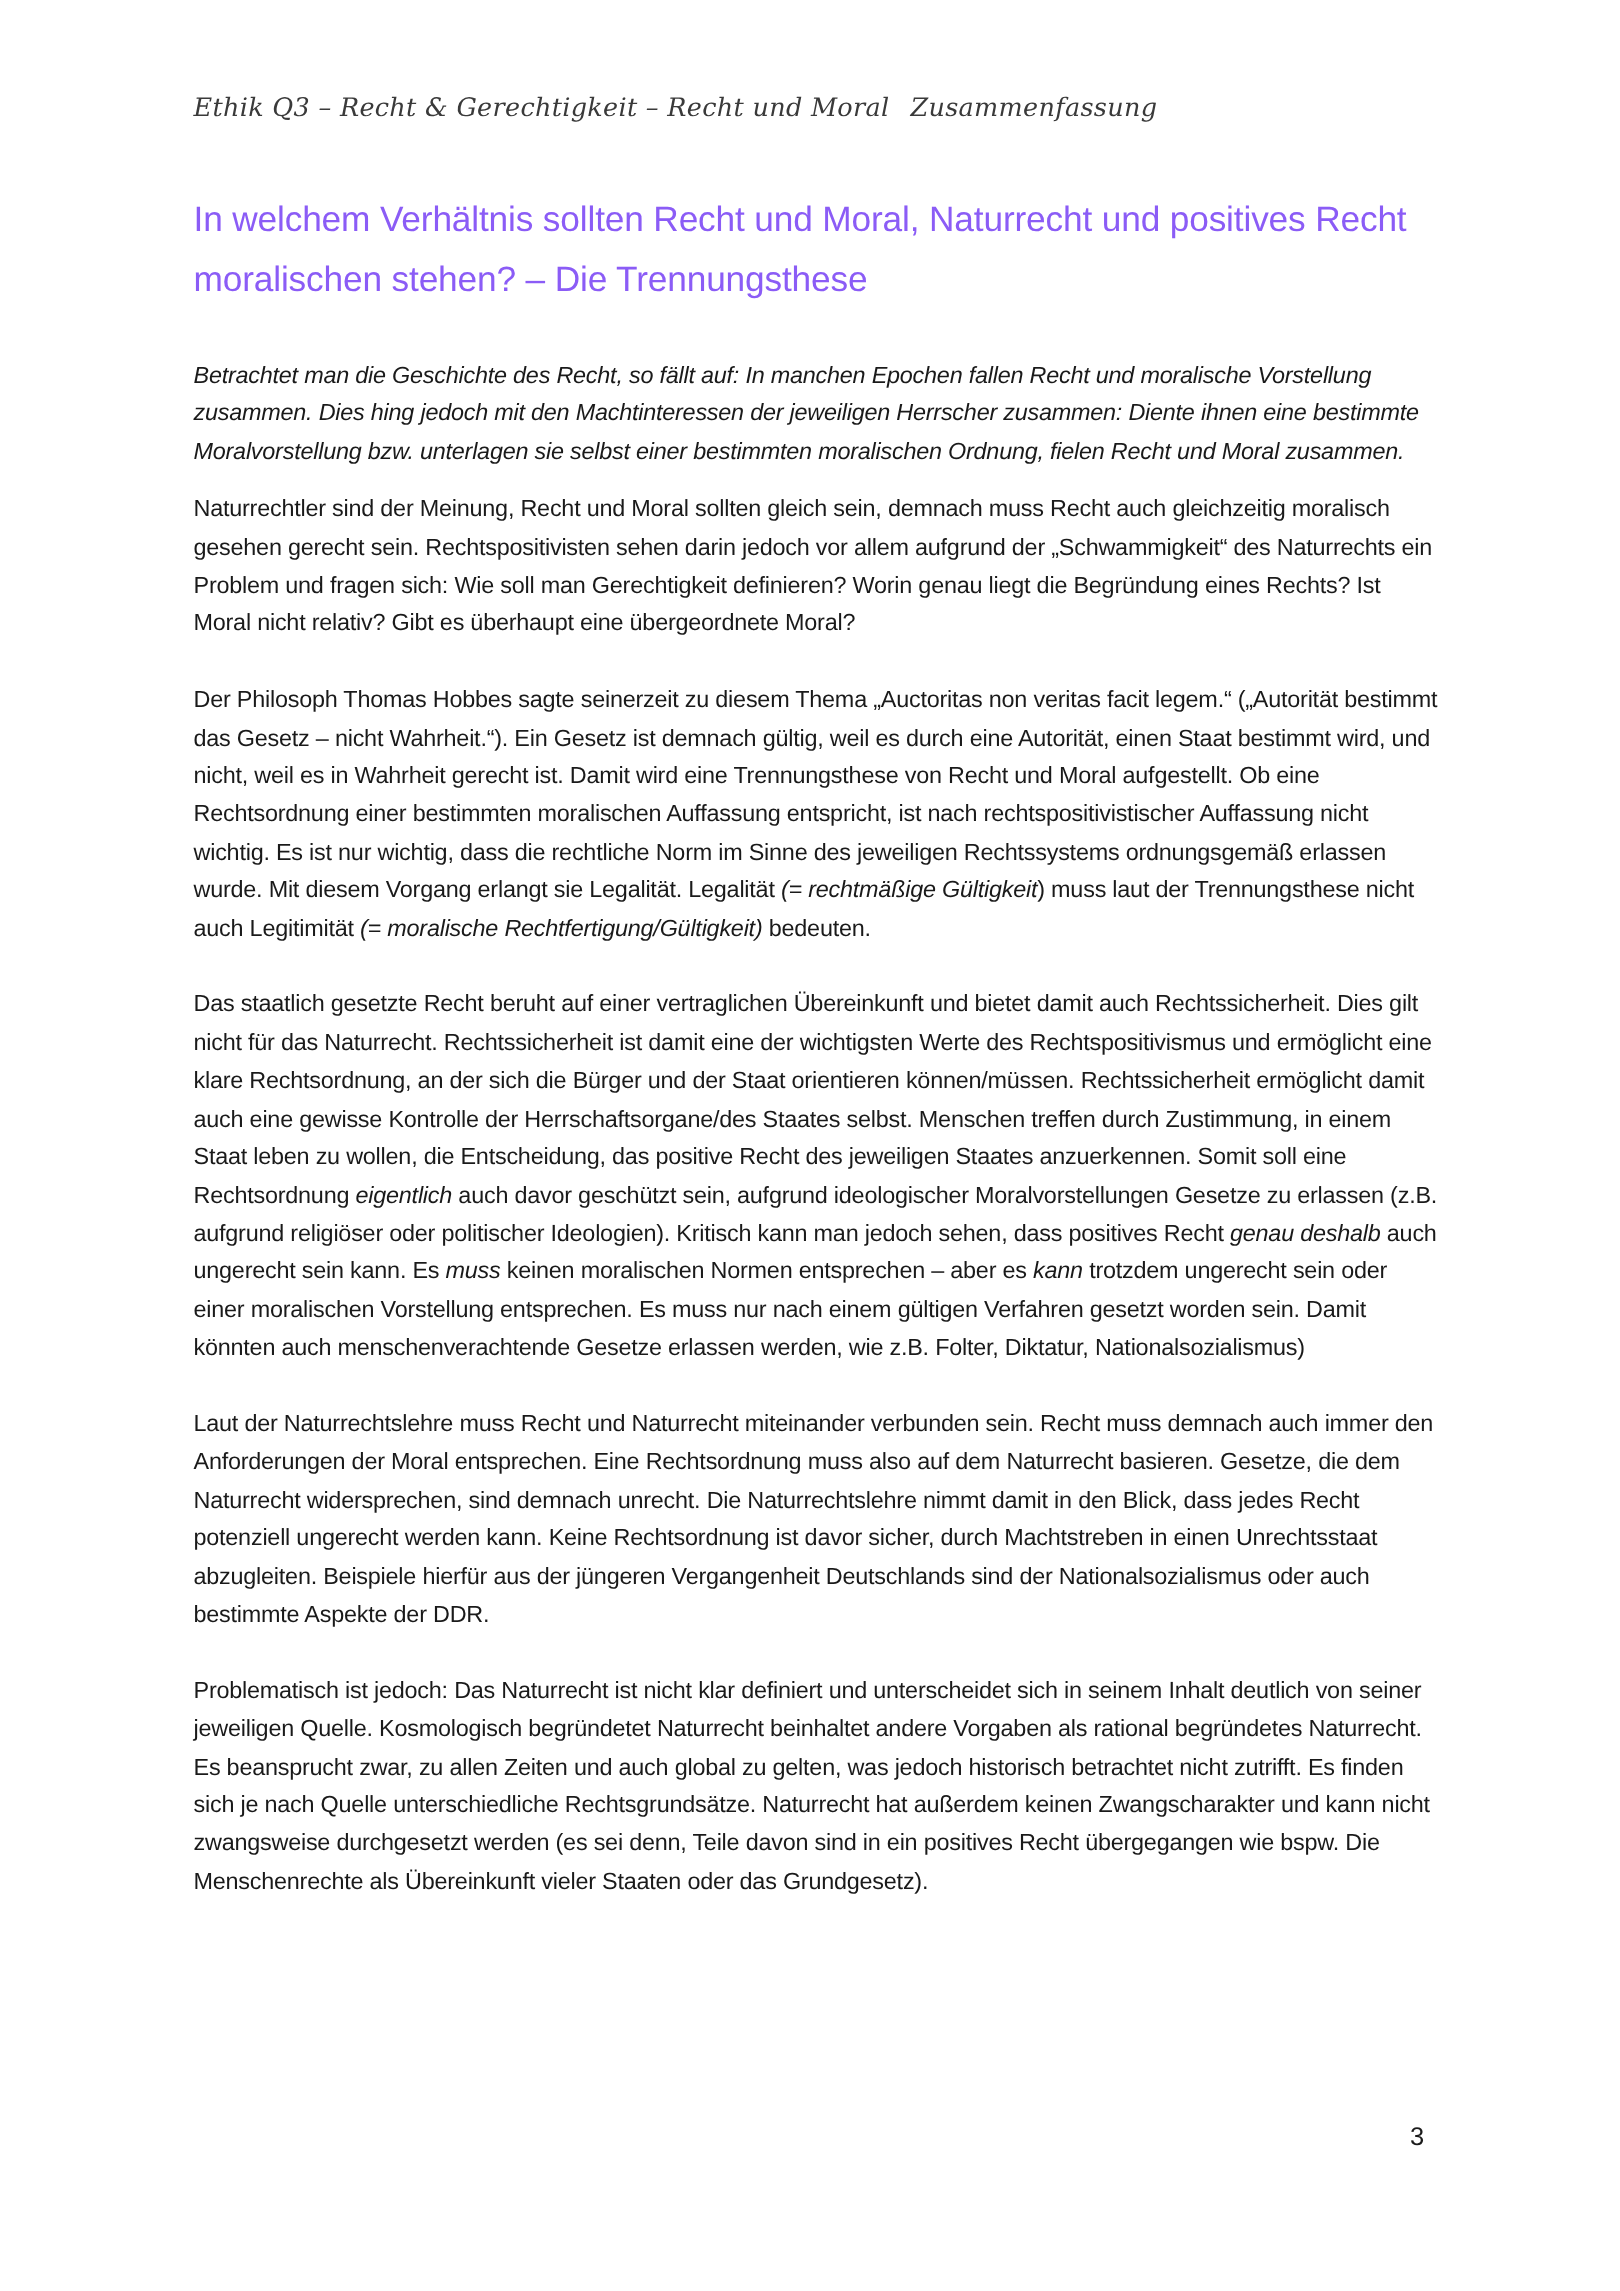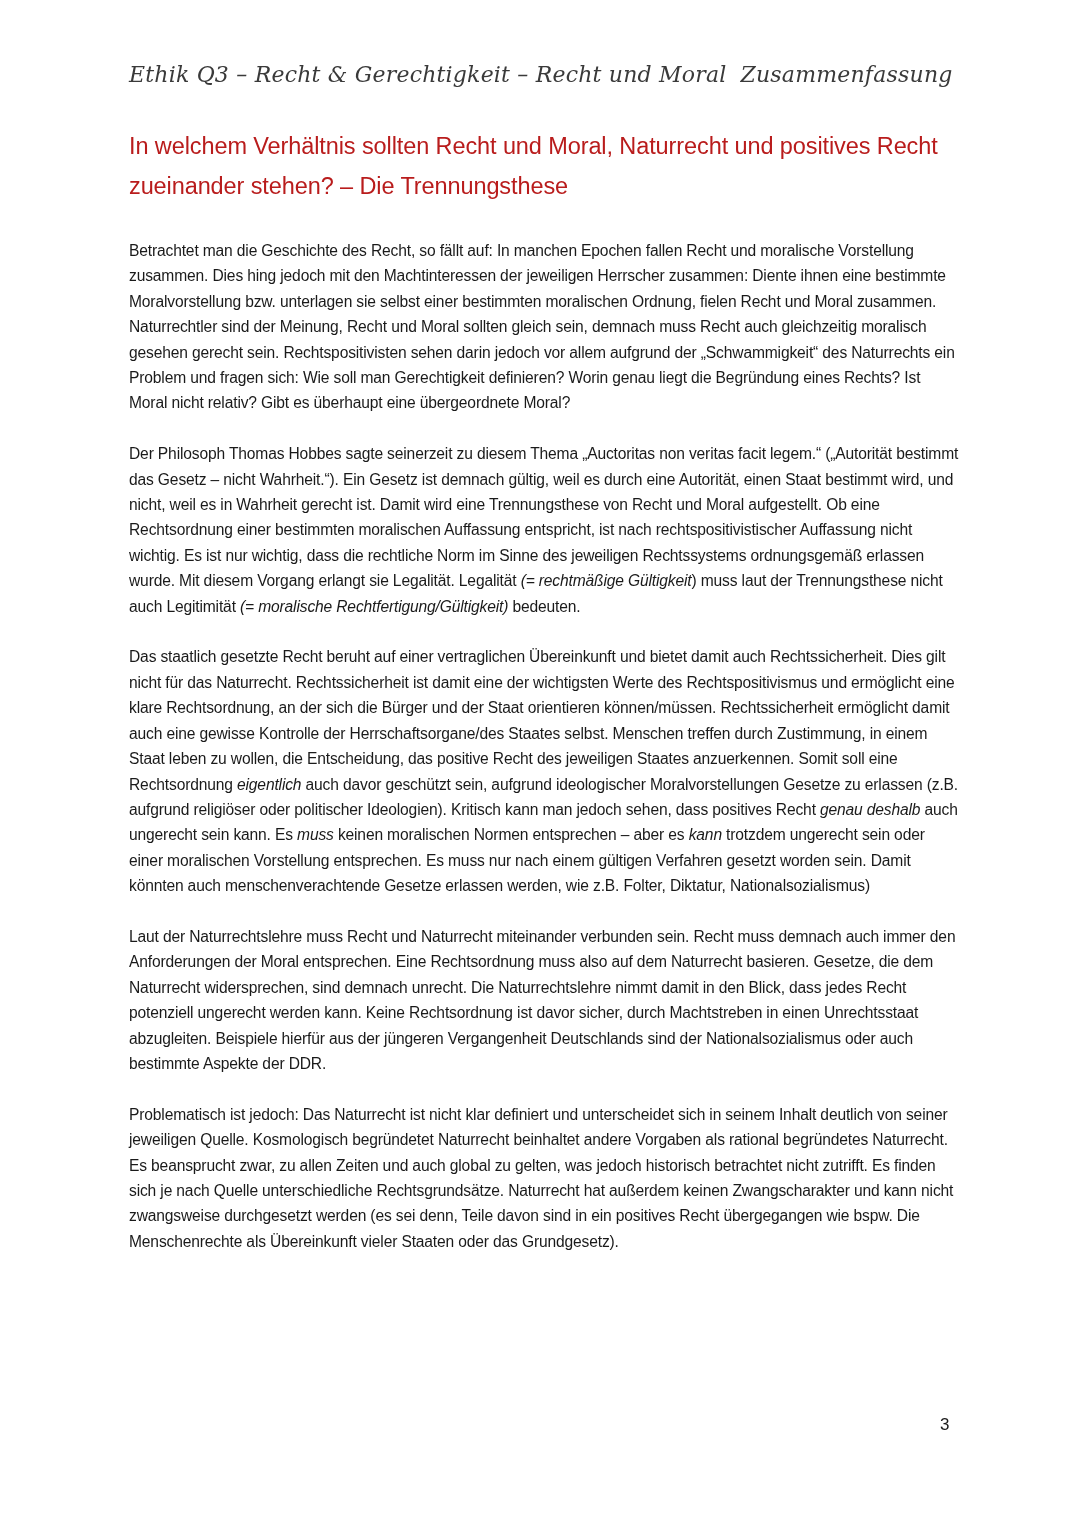--- a/index.html
+++ b/index.html
@@ -14,75 +14,76 @@
       overflow: hidden;
       font-family: "Liberation Sans", sans-serif;
       color: #1a1a1a;
     }
     .page-header {
       position: absolute;
       left: 129px;
       top: 62px;
       font-family: "DejaVu Serif", serif;
       font-style: italic;
-      font-size: 22px;
+      font-size: 17px;
       color: #3a3a3a;
       letter-spacing: 0.2px;
       white-space: nowrap;
     }
     .page-header .sub {
       margin-left: 14px;
     }
     .doc-title {
       position: absolute;
       left: 129px;
       top: 126px;
       width: 840px;
       font-size: 23.5px;
       line-height: 40px;
-      color: #b91c1c;
+      color: #8b5cf6;
       margin: 0;
       font-weight: normal;
       letter-spacing: -0.1px;
     }
     .body-text {
       position: absolute;
       left: 129px;
       top: 238px;
       width: 830px;
       font-size: 15.6px;
       line-height: 25.4px;
       letter-spacing: -0.15px;
     }
     .body-text p {
       margin: 0 0 25.4px 0;
     }
     .body-text p.tight {
-      margin-bottom: 0;
+      margin-bottom: 13px;
+      font-style: italic;
     }
     .body-text b { font-weight: normal; }
     .body-text i { }
     .page-number {
       position: absolute;
       left: 940px;
       top: 1415px;
       font-size: 17px;
       color: #1a1a1a;
     }
   </style>
 </head>
 <body>
 
 <div class="page-header">
   <span>Ethik Q3 – Recht &amp; Gerechtigkeit – Recht und Moral</span><span class="sub">Zusammenfassung</span>
 </div>
 
 <h1 class="doc-title">
   <span>In welchem Verhältnis sollten Recht und Moral, Naturrecht und positives Recht</span><br>
-  <span>zueinander stehen? – Die Trennungsthese</span>
+  <span>moralischen stehen? – Die Trennungsthese</span>
 </h1>
 
 <div class="body-text">
   <p class="tight"><span>Betrachtet man die Geschichte des Recht, so fällt auf: In manchen Epochen fallen Recht und moralische Vorstellung zusammen. Dies hing jedoch mit den Machtinteressen der jeweiligen Herrscher zusammen: Diente ihnen eine bestimmte Moralvorstellung bzw. unterlagen sie selbst einer bestimmten moralischen Ordnung, fielen Recht und Moral zusammen.</span></p>
 
   <p><b>Naturrechtler</b><span> sind der Meinung, </span><b>Recht und Moral sollten gleich</b><span> sein, demnach muss Recht auch gleichzeitig moralisch gesehen gerecht sein. </span><b>Rechtspositivisten</b><span> sehen darin jedoch vor allem aufgrund der </span><b>„Schwammigkeit“ des Naturrechts</b><span> ein Problem und fragen sich: Wie soll man Gerechtigkeit definieren? Worin genau liegt die Begründung eines Rechts? Ist Moral nicht relativ? Gibt es überhaupt eine übergeordnete Moral?</span></p>
 
   <p><span>Der Philosoph Thomas Hobbes sagte seinerzeit zu diesem Thema „Auctoritas non veritas facit legem.“ („Autorität bestimmt das Gesetz – nicht Wahrheit.“). Ein Gesetz ist demnach gültig, weil es durch eine Autorität, einen Staat bestimmt wird, und nicht, weil es in Wahrheit gerecht ist. Damit wird eine </span><b>Trennungsthese von Recht und Moral</b><span> aufgestellt. Ob eine Rechtsordnung einer bestimmten moralischen Auffassung entspricht, ist nach rechtspositivistischer Auffassung nicht wichtig. Es ist nur wichtig, dass die rechtliche Norm im Sinne des jeweiligen Rechtssystems ordnungsgemäß erlassen wurde. Mit diesem Vorgang erlangt sie Legalität. Legalität </span><i>(= rechtmäßige Gültigkeit</i><span>) muss laut der Trennungsthese nicht auch Legitimität </span><i>(= moralische Rechtfertigung/Gültigkeit)</i><span> bedeuten.</span></p>
 
   <p><span>Das staatlich gesetzte Recht beruht auf einer vertraglichen Übereinkunft und bietet damit auch Rechtssicherheit. Dies gilt nicht für das Naturrecht. Rechtssicherheit ist damit eine der wichtigsten Werte des Rechtspositivismus und ermöglicht eine klare Rechtsordnung, an der sich die Bürger und der Staat orientieren können/müssen. Rechtssicherheit ermöglicht damit auch eine gewisse Kontrolle der Herrschaftsorgane/des Staates selbst. Menschen treffen durch Zustimmung, in einem Staat leben zu wollen, die Entscheidung, das positive Recht des jeweiligen Staates anzuerkennen. Somit soll eine Rechtsordnung </span><i>eigentlich</i><span> auch davor geschützt sein, aufgrund ideologischer Moralvorstellungen Gesetze zu erlassen (z.B. aufgrund religiöser oder politischer Ideologien). Kritisch kann man jedoch sehen, dass positives Recht </span><i>genau deshalb</i><span> auch ungerecht sein kann. Es </span><i>muss</i><span> keinen moralischen Normen entsprechen – aber es </span><i>kann</i><span> trotzdem ungerecht sein oder einer moralischen Vorstellung entsprechen. Es muss nur nach einem gültigen Verfahren gesetzt worden sein. Damit könnten auch menschenverachtende Gesetze erlassen werden, wie z.B. Folter, Diktatur, Nationalsozialismus)</span></p>

